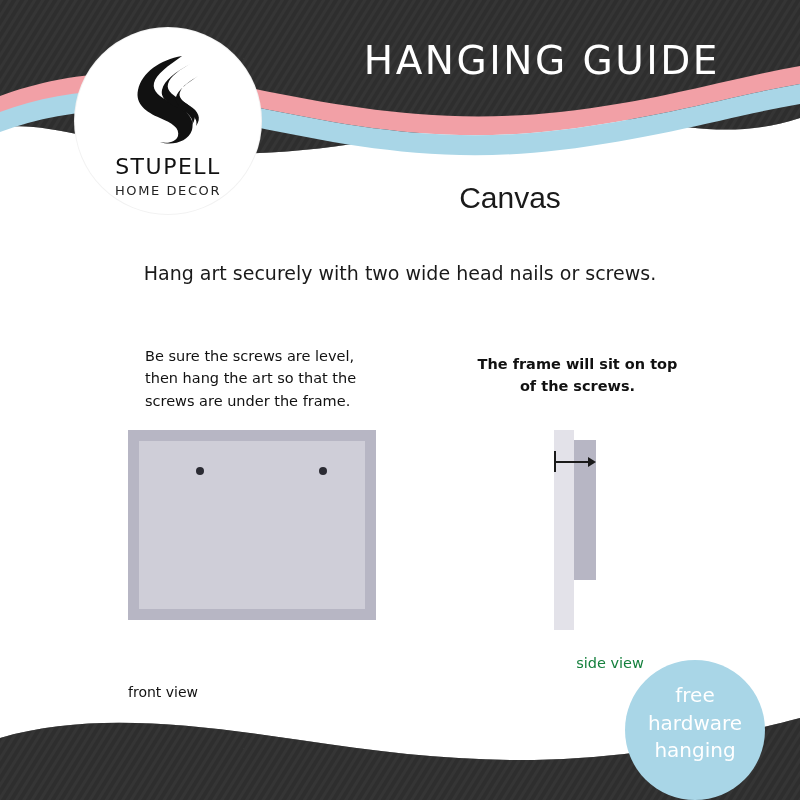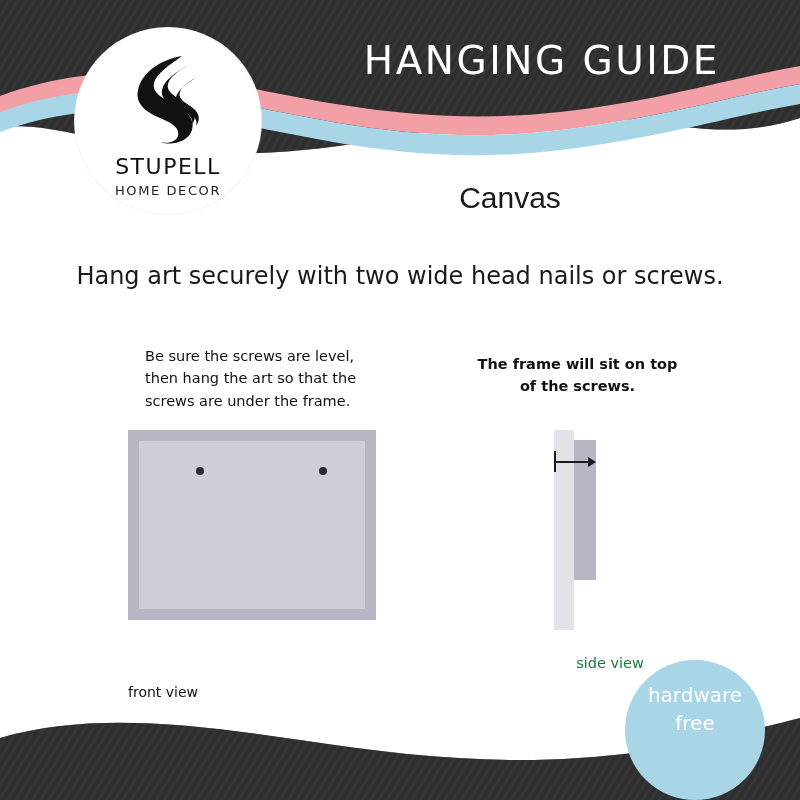--- a/index.html
+++ b/index.html
@@ -93,21 +93,21 @@
     font-size: 30px;
     color: #1a1a1a;
     font-family: Liberation Sans, sans-serif;
   }
   .lead {
     position: absolute;
     top: 262px;
     left: 60px;
     width: 680px;
     text-align: center;
-    font-size: 24px;
+    font-size: 19px;
     color: #1a1a1a;
     font-family: "DejaVu Sans", sans-serif;
   }
 
   .caption-left {
     position: absolute;
     top: 345px;
     left: 145px;
     width: 245px;
     font-size: 14.5px;
@@ -287,22 +287,23 @@
   <div class="side-block"></div>
   <svg class="side-screw-svg" width="50" height="30" viewBox="0 0 50 30" xmlns="http://www.w3.org/2000/svg">
     <path d="M3,3 L3,24" stroke="#1a1a1a" stroke-width="2" fill="none"></path>
     <path d="M3,14 L36,14" stroke="#1a1a1a" stroke-width="2" fill="none"></path>
     <path d="M36,9 L44,14 L36,19 Z" fill="#1a1a1a"></path>
   </svg>
   <div class="label-side">side view</div>
 
   <div class="badge">
     <div class="badge-text">
+      <div>free</div>
       <div>hardware</div>
-      <div>free</div>
+      <div>hanging</div>
     </div>
   </div>
 
   <div class="footer-wrap">
     <svg width="800" height="110" viewBox="0 0 800 110" xmlns="http://www.w3.org/2000/svg">
       <defs>
         <pattern id="stripes2" width="7" height="7" patternUnits="userSpaceOnUse" patternTransform="rotate(32)">
           <rect width="7" height="7" fill="#2e2e2e"></rect>
           <rect width="3" height="7" fill="#3b3b3b"></rect>
         </pattern>

